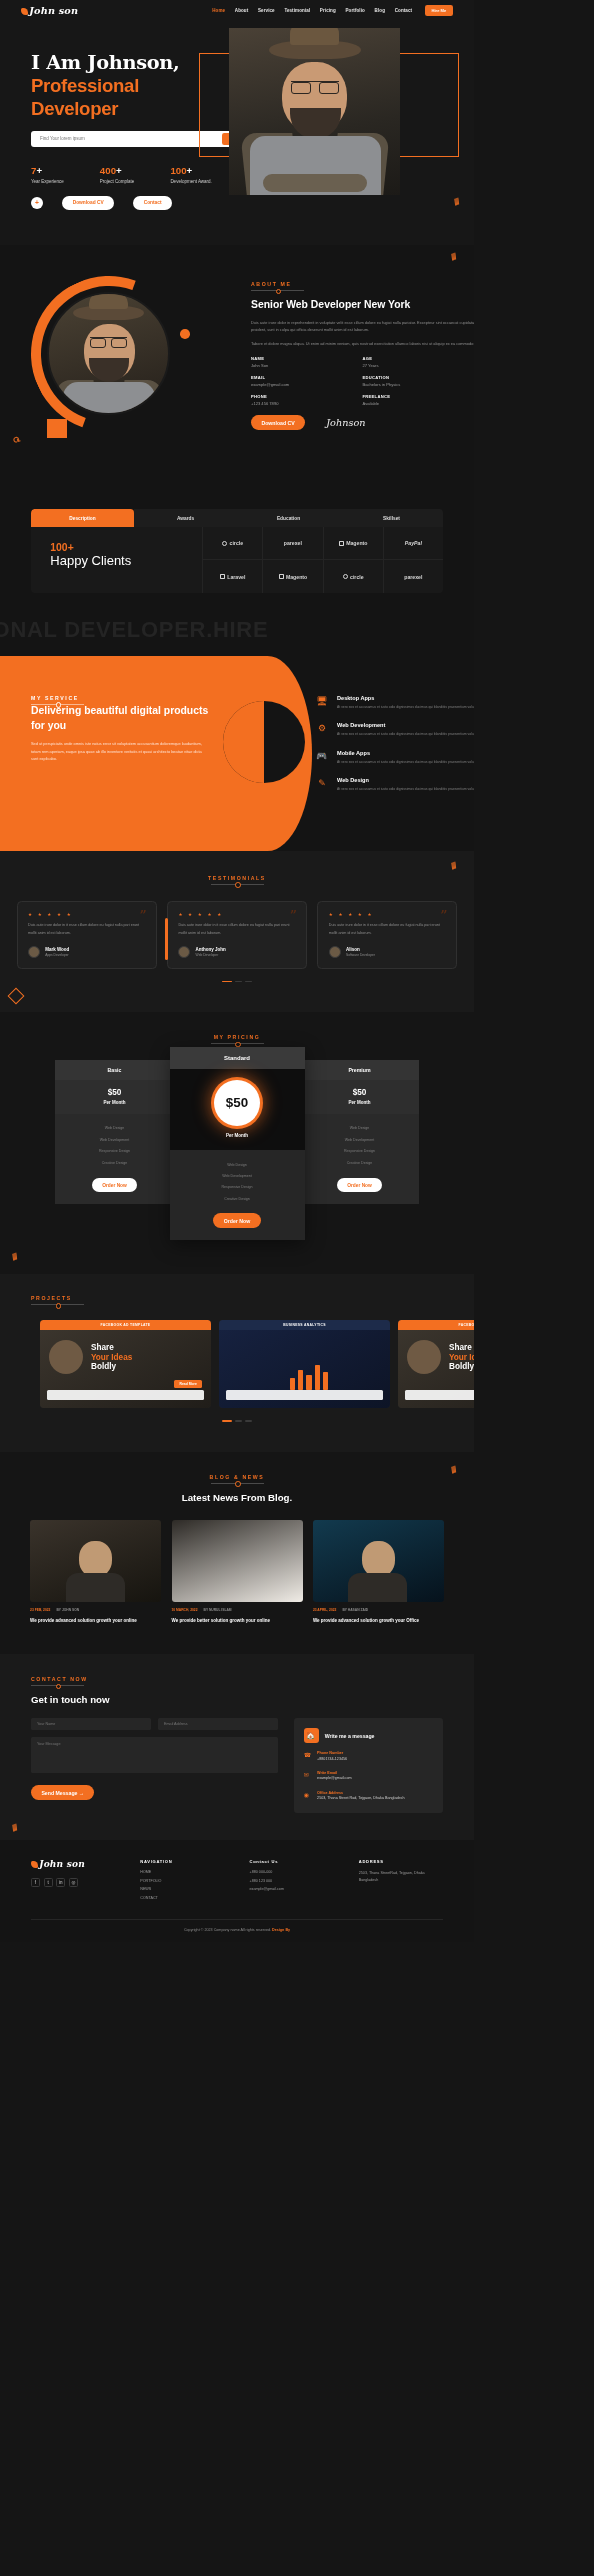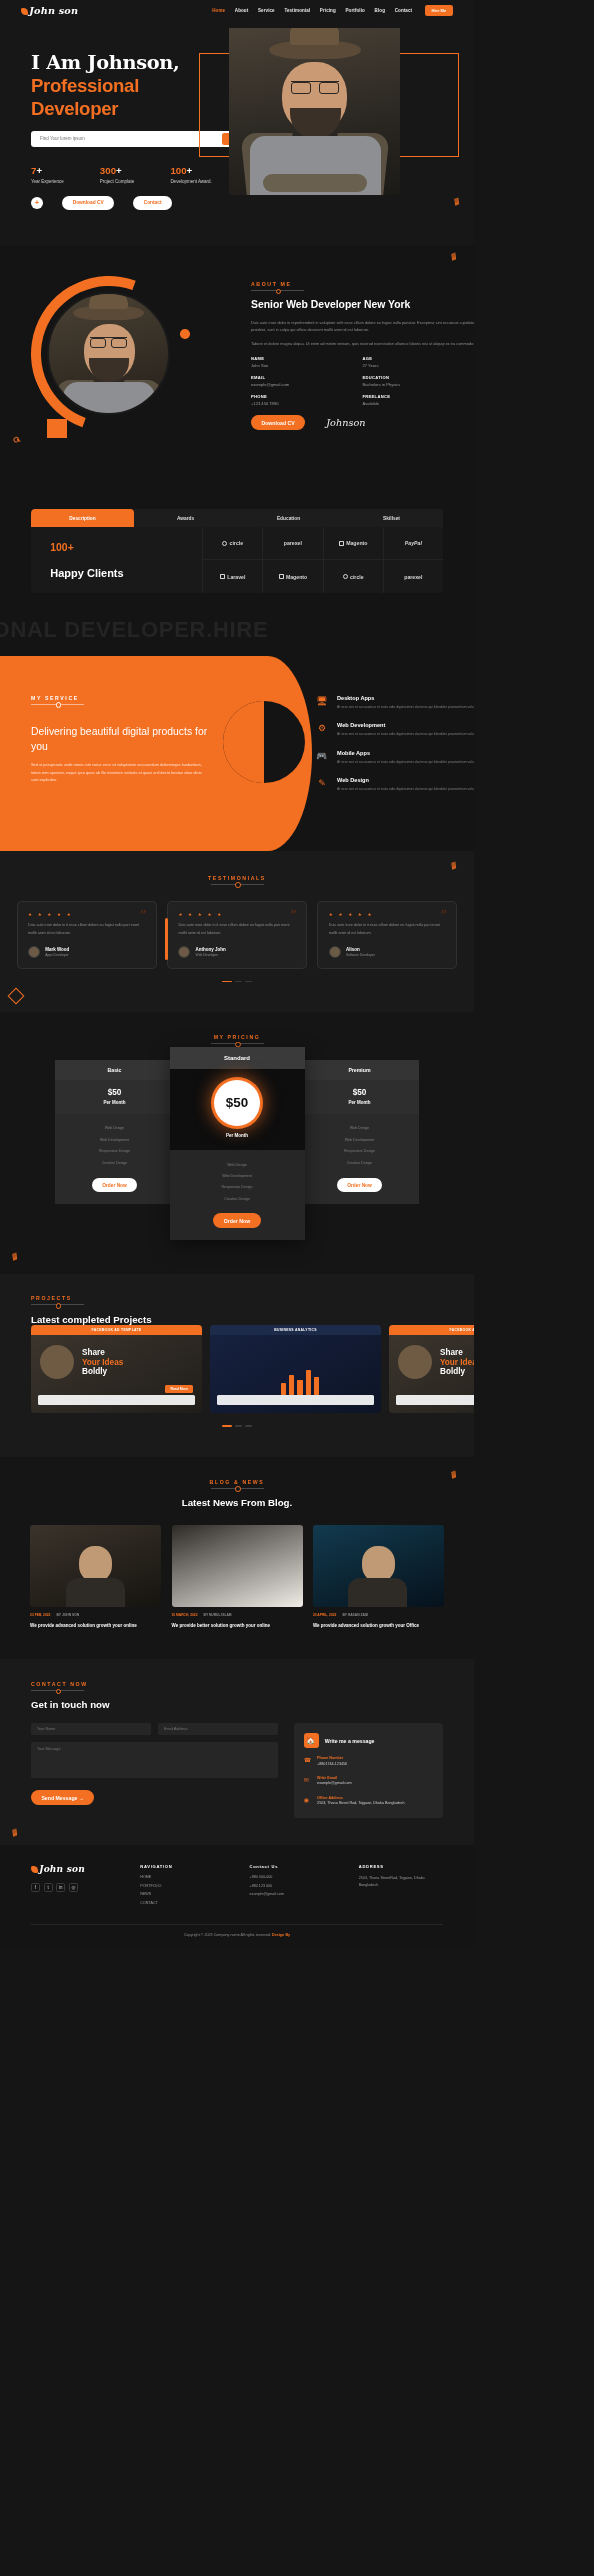--- a/index.html
+++ b/index.html
@@ -103,21 +103,21 @@
   .sign{font-family:"DejaVu Serif",serif;font-style:italic;font-size:9.7px;color:#efefef}
 
   
   .tabs-wrap{background:#141414;padding:0 31px 19.3px}
   .tabs{display:flex;border-radius:3.7px 3.7px 0 0;overflow:hidden}
   .tab{flex:1;text-align:center;font-size:4.8px;font-weight:700;padding:6.7px 0;background:#1d1d1d;color:#ddd;cursor:pointer}
   .tab.active{background:#f36f21;color:#fff;border-radius:3.7px 3.7px 0 0}
   .clients{display:flex;background:#191919;border-radius:0 0 3.7px 3.7px}
   .clients .left{width:171px;padding:15px 0 0 19.3px}
   .clients .left .big{font-size:10.4px;font-weight:700;color:#f36f21}
-  .clients .left .sub{font-size:11px;font-weight:700;margin-top:14px}
+  .clients .left .sub{font-size:13px;font-weight:400;margin-top:0}
   .logos{flex:1;display:grid;grid-template-columns:repeat(4,1fr);}
   .logo-cell{display:flex;align-items:center;justify-content:center;height:33px;border-left:0.7px solid #242424;border-bottom:0.7px solid #242424;
     font-size:5.2px;color:#d6d6d6;gap:2.2px;font-weight:700}
   .logo-cell.b2{border-bottom:none}
   .logo-ic{width:5.2px;height:5.2px;border:0.9px solid #d6d6d6;border-radius:50%;display:inline-block}
   .logo-ic.sq{border-radius:0.7px}
 
   
   .strip{height:43px;background:#141414;position:relative;overflow:hidden}
   .strip span{position:absolute;left:-7.4px;top:4.5px;font-size:22px;font-weight:700;color:#242424;letter-spacing:0.7px;white-space:nowrap}
@@ -125,21 +125,21 @@
   
   .service{position:relative;height:195px;background:#141414;overflow:hidden}
   .svc-orange{position:absolute;left:0;top:0;width:267px;height:195px;background:#f36f21}
   .svc-orange:after{content:"";position:absolute;right:-45px;top:0;width:89px;height:195px;background:#f36f21;border-radius:0 50% 50% 0}
   .svc-cut{position:absolute;left:223px;top:45px;width:82px;height:82px;border-radius:50%;background:#141414}
   .svc-cut2{position:absolute;left:223px;top:45px;width:41px;height:82px;border-radius:41px 0 0 41px;background:#f36f21}
   .svc-left{position:absolute;left:31px;top:39px;width:178px;z-index:3}
   .svc-left .sec-label{text-align:left;color:#fff}
   .svc-left .sec-label .rule{margin-left:0;background:rgba(255,255,255,.5)}
   .svc-left .sec-label .rule:after{border-color:#fff;background:#f36f21}
-  .svc-left h2{font-size:10.4px;font-weight:400;line-height:1.4;margin-top:21px}
+  .svc-left h2{font-size:10.4px;font-weight:700;line-height:1.4;margin-top:0}
   .svc-left p{font-size:3.9px;line-height:1.9;margin-top:6.7px;color:#ffe2d2}
   .svc-right{position:absolute;left:316px;top:39px;width:245px;z-index:3}
   .svc-item{display:flex;gap:9px;margin-bottom:12px}
   .svc-ic{width:12px;height:12px;color:#f36f21;font-size:9px;display:flex;align-items:center;justify-content:center;flex:0 0 12px}
   .svc-item h4{font-size:5.6px;font-weight:700}
   .svc-item p{font-size:3.4px;line-height:1.9;color:#7e7e7e;margin-top:3px}
 
   
   .testi{position:relative;background:#1a1a1a;padding:24px 0 30px;overflow:hidden}
   .testi h2{text-align:center;font-size:9.7px;font-weight:700;line-height:1.5;margin-top:9px}
@@ -176,21 +176,21 @@
   .plan.feat .body{background:#0e0e0e;padding:10.4px 0 12px}
   .pricecircle{width:46px;height:46px;border-radius:50%;background:#fff;color:#111;font-size:13.4px;font-weight:700;
     display:flex;align-items:center;justify-content:center;margin:0 auto;box-shadow:0 0 0 3px #f36f21,0 0 16.3px 4.5px rgba(243,111,33,.55)}
   .plan.feat .per{margin-top:7.4px;color:#fff}
 
   
   .projects{background:#1a1a1a;padding:21px 0 30px;position:relative;overflow:hidden}
   .projects .sec-label{text-align:left;margin-left:31px}
   .projects .sec-label .rule{margin-left:0}
   .projects h2{font-size:9.7px;font-weight:700;margin:9px 0 0 31px}
-  .pcards{display:flex;gap:8px;padding-left:31px}
+  .pcards{display:flex;gap:8px;margin-top:15px;padding-left:40px}
   .pcard{width:171px;height:88px;border-radius:3.7px;overflow:hidden;position:relative;flex:0 0 171px;background:#222}
   .pcard .ptop{height:9.7px;background:#f36f21;color:#fff;font-size:3.4px;font-weight:700;display:flex;align-items:center;justify-content:center;letter-spacing:0.3px}
   .pcard .ptop.dark{background:#1d2b4a}
   .pcard .pbody{height:78px;position:relative;background:linear-gradient(150deg,#3b352d,#201d19)}
   .pcard .pbody.blue{background:linear-gradient(150deg,#16213f,#0d1426)}
   .pc-head{position:absolute;left:9px;top:10.4px;width:34px;height:34px;border-radius:50%;background:#6f5a44}
   .pc-txt{position:absolute;left:51px;top:13.4px;color:#fff;font-size:8.2px;font-weight:700;line-height:1.15;font-family:"Liberation Sans",sans-serif}
   .pc-txt .o{color:#f36f21}
   .pc-bar{position:absolute;left:7.4px;bottom:7.4px;right:7.4px;height:10.4px;background:rgba(255,255,255,.9);border-radius:1.5px}
   .pc-btn{position:absolute;right:9px;bottom:19.3px;background:#f36f21;color:#fff;font-size:3.4px;font-weight:700;padding:2.2px 5.2px;border-radius:1.5px}
@@ -277,21 +277,21 @@
       <div class="searchbox">
         <input placeholder="Find Your lorem ipsum" style="">
         <button>→</button>
       </div>
       <div class="stats">
         <div class="stat">
           <div class="num"><em style="font-style:normal">7</em><span>+</span></div>
           <div class="lbl">Year Experience</div>
         </div>
         <div class="stat">
-          <div class="num"><em style="font-style:normal">300</em><span>+</span></div>
+          <div class="num"><em style="font-style:normal">400</em><span>+</span></div>
           <div class="lbl">Project Complate</div>
         </div>
         <div class="stat">
           <div class="num"><em style="font-style:normal">100</em><span>+</span></div>
           <div class="lbl">Development Award.</div>
         </div>
       </div>
       <div class="hero-actions">
         <div class="circle-plus">+</div>
         <span class="btn-white">Download CV</span>
@@ -568,21 +568,20 @@
         <div class="foot"><span class="btn-white">Order Now</span></div>
       </div>
     </div>
     <div class="scribble" style="left:12px;bottom:12px">////</div>
   </section>
 
   <section class="projects">
     <div class="sec-label">
       <span>PROJECTS</span><span class="rule"></span>
     </div>
-    <h2>Latest completed Projects</h2>
     <div class="pcards">
       <div class="pcard">
         <div class="ptop">FACEBOOK AD TEMPLATE</div>
         <div class="pbody">
           <div class="pc-head"></div>
           <div class="pc-txt"><span>Share</span><br><span class="o">Your Ideas</span><br><span>Boldly</span></div>
           <div class="pc-bar"></div>
           <div class="pc-btn">Read More</div>
         </div>
       </div>

